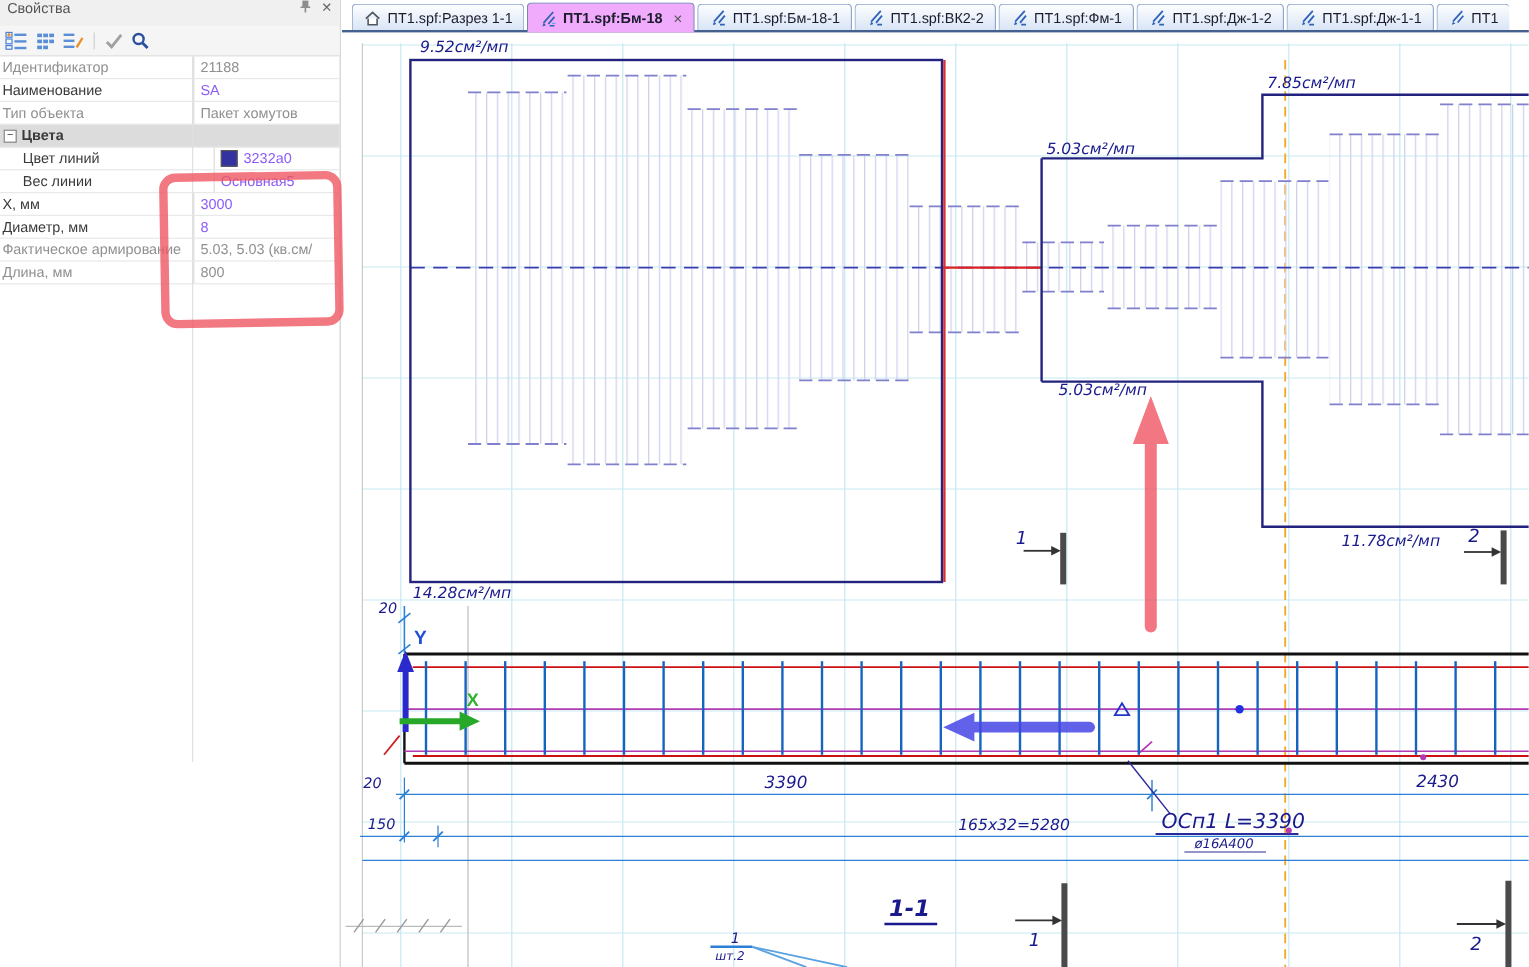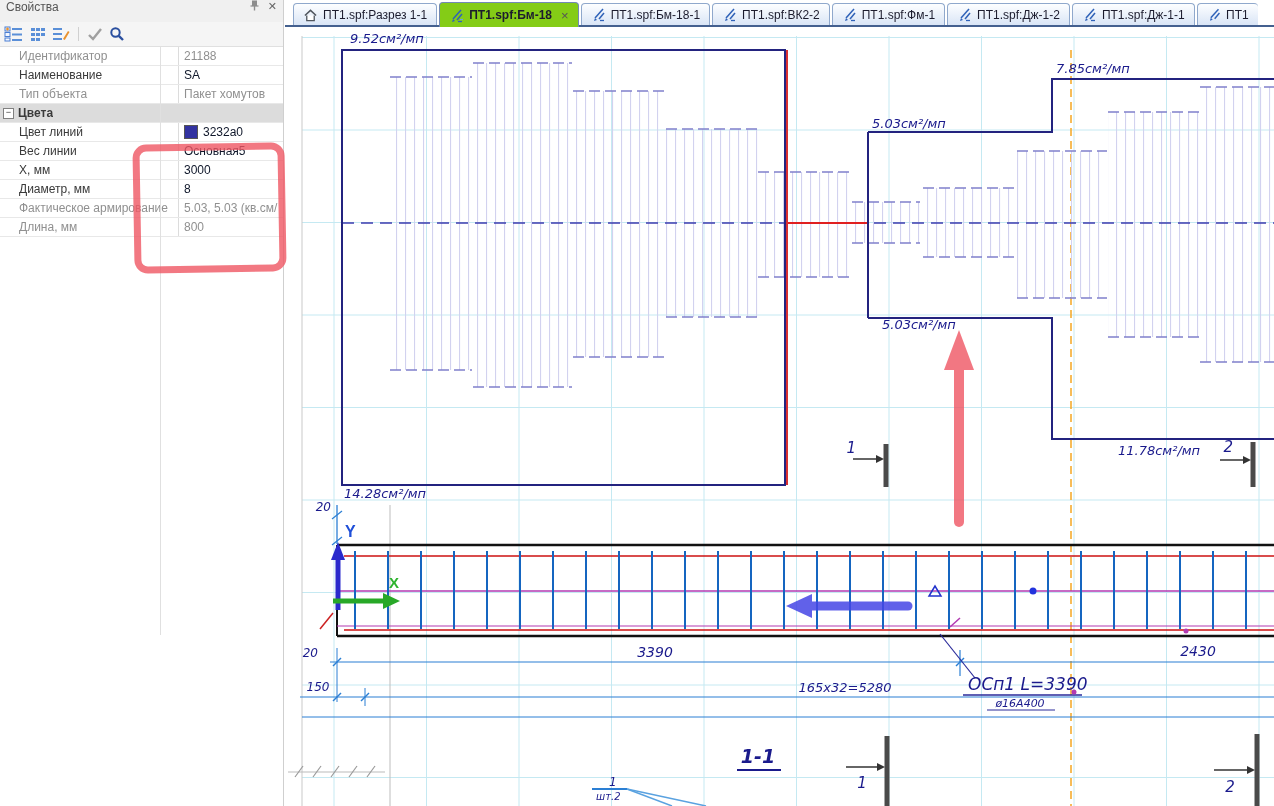--- a/index.html
+++ b/index.html
@@ -9,39 +9,39 @@
     border-right:1px solid #cfcfcf;z-index:2;}
   .panel-header{height:22px;background:#f0f0f0;display:flex;align-items:flex-start;
     font-size:12px;color:#555;padding:0 6px;}
   .panel-header .ph-title{flex:1;}
   .ph-btn{color:#666;font-size:11px;margin-left:8px;cursor:default;}
   .panel-toolbar{height:24px;background:#f5f5f5;display:flex;align-items:center;gap:6px;
     padding:0 4px;border-bottom:1px solid #e0e0e0;}
   .tb-sep{width:1px;height:14px;background:#d0d0d0;margin:0 2px;}
   .prop-grid{position:relative;}
   .prow{display:flex;height:18px;line-height:18px;font-size:12px;border-bottom:1px solid #e8e8e8;}
-  .prow .lab{width:159px;padding-left:19px;border-right:1px solid #dcdcdc;color:#3a3a3a;
+  .prow .lab{width:159px;padding-left:2px;border-right:1px solid #dcdcdc;color:#3a3a3a;
     white-space:nowrap;overflow:hidden;}
-  .prow .val{flex:1;padding-left:5px;color:#0f172a;white-space:nowrap;overflow:hidden;
+  .prow .val{flex:1;padding-left:5px;color:#8b5cf6;white-space:nowrap;overflow:hidden;
     display:flex;align-items:center;}
   .prow.ro .lab,.prow.ro .val{color:#909090;}
   .prow.grp{background:#dcdcdc;font-weight:bold;color:#3a3a3a;}
   .prow.grp .lab{border-right:none;width:auto;display:flex;align-items:center;gap:4px;padding-left:3px;}
   .collapse-box{display:inline-block;width:9px;height:9px;border:1px solid #808080;background:#fff;
     font-size:9px;line-height:7px;text-align:center;font-weight:normal;color:#333;}
   .prow .lab.ind{padding-left:19px;}
   .swatch{display:inline-block;width:12px;height:12px;border:1px solid #555;margin-right:5px;}
   .col-divider{position:absolute;left:160px;top:0;width:1px;height:588px;background:#e0e0e0;}
   
   .tabbar{position:absolute;left:285px;top:0;width:989px;height:27px;z-index:2;background:#fff;
     border-bottom:2px solid #44608f;display:flex;align-items:flex-end;padding-left:8px;box-sizing:border-box;}
   .tab{display:inline-flex;align-items:center;gap:5px;height:21px;padding:0 9px;margin-right:2px;
     font-size:12px;color:#1c1c2e;background:linear-gradient(#fdfeff,#d9e5f6);
     border:1px solid #8fa8cc;border-bottom:none;border-radius:4px 4px 0 0;white-space:nowrap;}
-  .tab.active{background:#84cc16;font-weight:bold;height:24px;margin-bottom:-2px;border-color:#7289b4;
+  .tab.active{background:#f0abfc;font-weight:bold;height:24px;margin-bottom:-2px;border-color:#7289b4;
     position:relative;z-index:3;}
   .tab .close{font-weight:normal;color:#555;font-size:13px;margin-left:4px;}
   .tab.cut{overflow:hidden;width:42px;border-right:none;}
   
   #cv{position:absolute;left:0;top:0;z-index:5;pointer-events:none;}
   text.ann{font-family:"DejaVu Sans",sans-serif;font-style:italic;fill:#1a1a8c;}
 </style>
 </head>
 <body>
 

